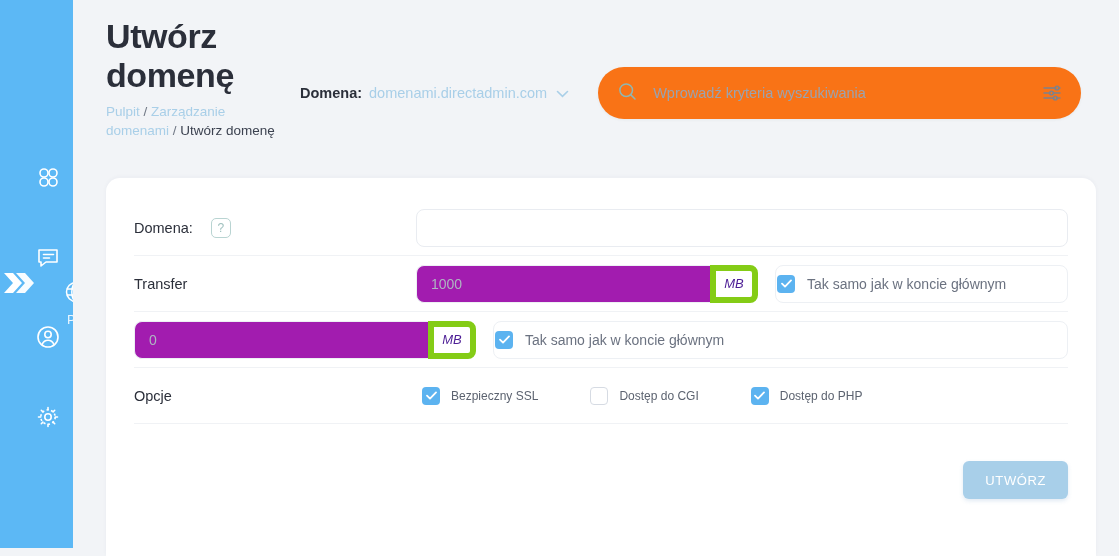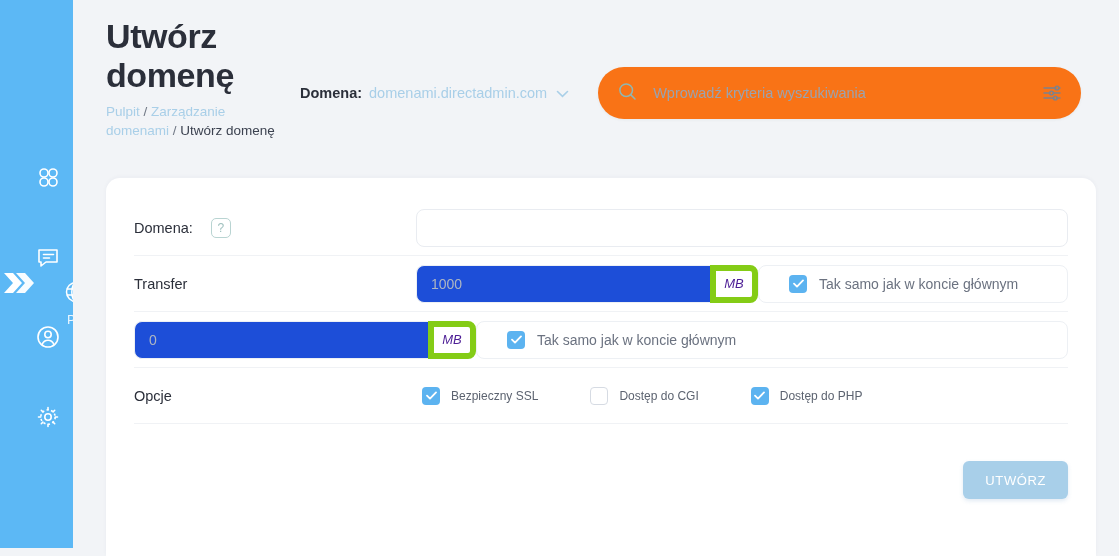--- a/index.html
+++ b/index.html
@@ -110,35 +110,35 @@
   .txt-input {
     flex: 1; height: 38px; border: 1px solid #e9ecf1; border-radius: 8px;
     background: #fff; padding: 0 14px; outline: none;
     font-family: "Liberation Sans", sans-serif; font-size: 14px; color: #3c4250;
   }
   .txt-input::placeholder { color: #b9c0cb; }
 
   .unit-group { display: flex; align-items: stretch; width: 342px; flex: 0 0 342px; }
   .unit-input {
     flex: 1; height: 38px; border: 1px solid #edf0f4; border-right: 0;
-    border-radius: 8px 0 0 8px; background: #1d4ed8; padding: 0 14px;
+    border-radius: 8px 0 0 8px; background: #a21caf; padding: 0 14px;
     outline: none; font-family: "Liberation Sans", sans-serif;
     font-size: 14px; color: #aeb6c2;
   }
   .unit-input::placeholder { color: #aeb6c2; }
   .unit-suffix {
     width: 48px; height: 38px; border: 6px solid #84cc16; border-radius: 0 8px 8px 0;
     background: #fff; display: flex; align-items: center; justify-content: center;
     font-size: 13px; color: #4c1d95; font-style: italic;
   }
 
   .same-box {
-    flex: 1; height: 38px;
+    margin-left: 17px; flex: 1; height: 38px;
     border: 1px solid #edf0f4; border-radius: 8px; background: #fff;
-    display: flex; align-items: center; padding: 0 30px; gap: 12px;
+    display: flex; align-items: center; padding: 0 1px; gap: 12px;
     cursor: pointer;
   }
   .same-box .cb-text { font-size: 14px; color: #6b7280; }
 
   .cb {
     width: 18px; height: 18px; border-radius: 4px; flex: 0 0 18px;
     display: flex; align-items: center; justify-content: center;
   }
   .cb.on { background: #5cb3f0; }
   .cb.off { background: #fff; border: 1px solid #d6dbe3; }

